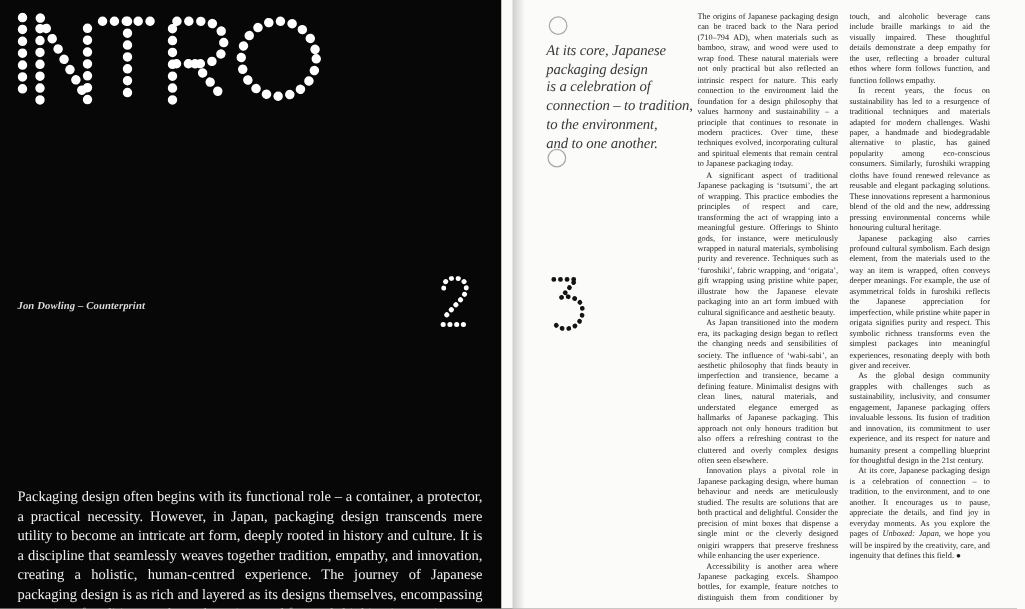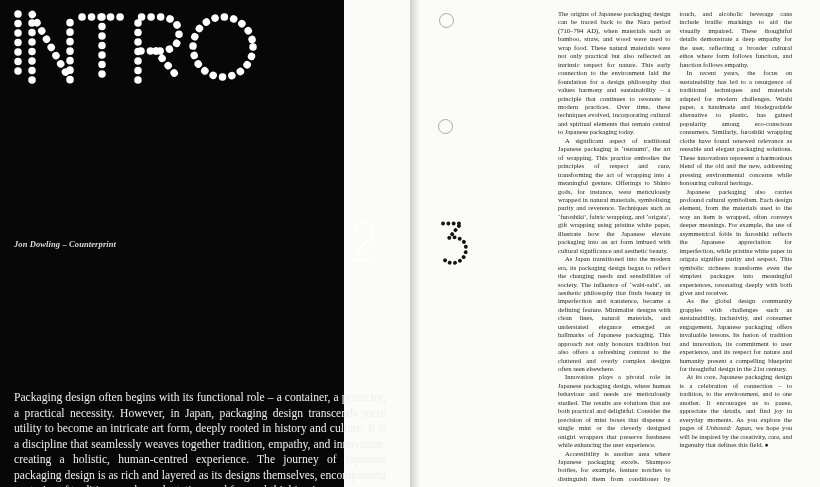--- a/index.html
+++ b/index.html
@@ -2,21 +2,21 @@
 <html lang="en"><head>
 <meta charset="utf-8">
 <style>
   html,body{margin:0;padding:0;background:#2a2a2a;}
   #stage{
     position:relative;width:820px;height:487px;overflow:hidden;
     font-family:"Liberation Serif","DejaVu Serif",serif;
     background:#fbfbfa;
   }
   
-  #left-page{position:absolute;left:0;top:0;width:344px;height:487px;background:#070707;}
+  #left-page{position:absolute;left:0;top:0;width:401px;height:487px;background:#070707;}
   #title-svg{position:absolute;left:12px;top:10px;}
   #title-svg path,#title-svg circle{
     fill:none;stroke:#ffffff;stroke-width:7.5;
     stroke-linecap:round;stroke-dasharray:0.1 9.4;
   }
   #attribution{
     position:absolute;left:14px;top:239px;
     font-size:8.5px;font-style:italic;font-weight:bold;color:#dcdcdc;
     letter-spacing:0.1px;
   }
@@ -82,20 +82,28 @@
       <path d="M3 9.5 C3 3.5 7 1.5 11.5 1.5 C17.5 1.5 21 4.5 21 9.5 C21 14 17.5 18 12.5 23 L3.5 33 M2.5 38.5 H23"></path>
     </svg>
 
     <div id="intro-paragraph">Packaging design often begins with its functional role – a container, a protector, a practical necessity. However, in Japan, packaging design transcends mere utility to become an intricate art form, deeply rooted in history and culture. It is a discipline that seamlessly weaves together tradition, empathy, and innovation, creating a holistic, human-centred experience. The journey of Japanese packaging design is as rich and layered as its designs themselves, encompassing centuries of tradition, modern adaptations and forward-thinking innovation.</div>
   </div>
 
   <div id="right-page">
 
     <div id="quote-circle-top" class="quote-circle"></div>
 
+    <div id="pull-quote">
+      <span class="quote-line">At its core, Japanese</span>
+      <span class="quote-line">packaging design</span>
+      <span class="quote-line">is a celebration of</span>
+      <span class="quote-line">connection – to tradition,</span>
+      <span class="quote-line">to the environment,</span>
+      <span class="quote-line">and to one another.</span>
+    </div>
 
     <div id="quote-circle-bottom" class="quote-circle"></div>
 
     <svg id="pagenum3-svg" width="30" height="45" viewBox="0 0 30 45" role="img" aria-label="3">
       <path d="M4 2.5 H22 L10 17 C12 16.2 15 16 17.5 16.8 C23.5 18 27 21.5 27 28 C27 36.5 20.5 42 13.5 42 C8 42 4.5 39 4 35"></path>
     </svg>
 
     <div id="article">
       <p>The origins of Japanese packaging design can be traced back to the Nara period (710–794 AD), when materials such as bamboo, straw, and wood were used to wrap food. These natural materials were not only practical but also reflected an intrinsic respect for nature. This early connection to the environment laid the foundation for a design philosophy that values harmony and sustainability – a principle that continues to resonate in modern practices. Over time, these techniques evolved, incorporating cultural and spiritual elements that remain central to Japanese packaging today.</p>
       <p class="indent">A significant aspect of traditional Japanese packaging is ‘tsutsumi’, the art of wrapping. This practice embodies the principles of respect and care, transforming the act of wrapping into a meaningful gesture. Offerings to Shinto gods, for instance, were meticulously wrapped in natural materials, symbolising purity and reverence. Techniques such as ‘furoshiki’, fabric wrapping, and ‘origata’, gift wrapping using pristine white paper, illustrate how the Japanese elevate packaging into an art form imbued with cultural significance and aesthetic beauty.</p>

